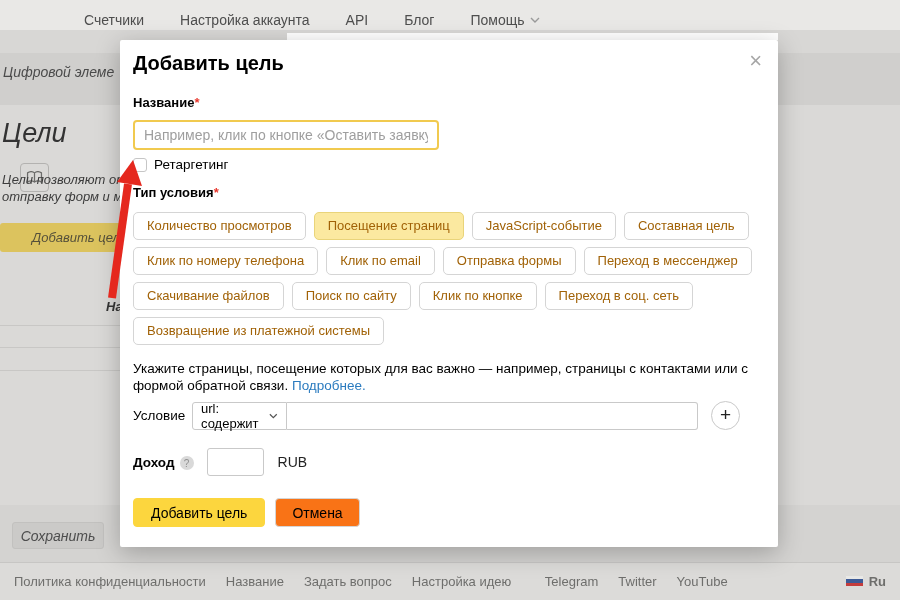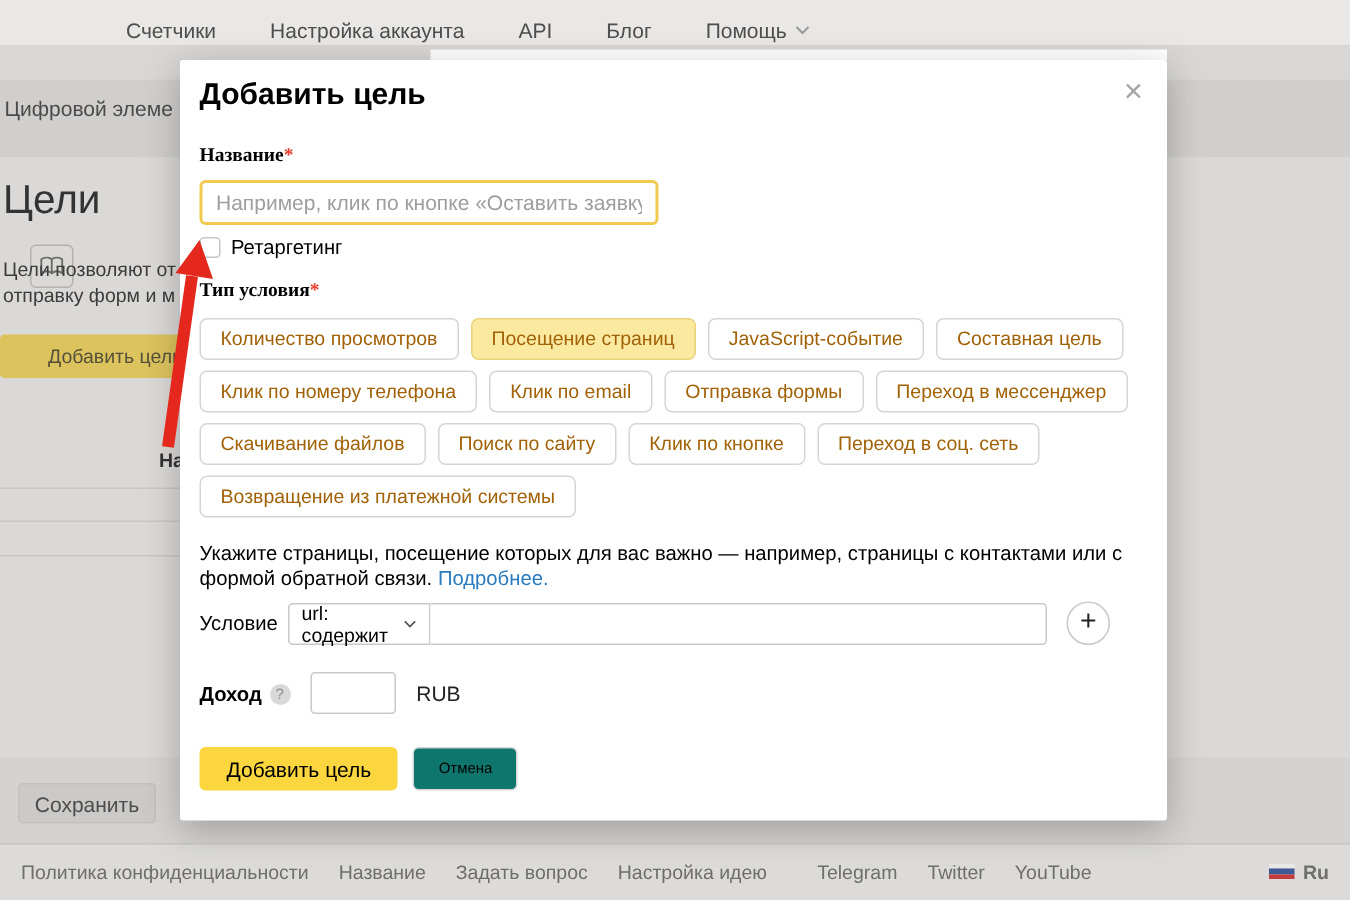--- a/index.html
+++ b/index.html
@@ -15,21 +15,21 @@
   .band-foot   { top:505px; height:57px; background:#d4d3d1; }
   .band-bottom { top:562px; height:38px; background:#dcdbd9; border-top:1px solid #c7c6c4; }
   .white-notch { position:absolute; left:287px; top:33px; width:491px; height:7px; background:#ffffff; z-index:1; }
 
   
   .topnav { position:absolute; left:0; top:0; width:900px; height:40px; display:flex; align-items:center;
             padding-left:84px; gap:36px; z-index:2; font-size:14px; color:#4e4e4e; }
   .topnav .nav-item { cursor:pointer; white-space:nowrap; display:flex; align-items:center; gap:5px; }
 
   
-  .bgel { position:absolute; z-index:1; white-space:nowrap; }
+  .bgel { position:absolute; z-index:1; white-space:nowrap;font-style:italic; }
   .counter-name { left:3px; top:64px; font-size:14px; color:#4b4b4b; }
   .page-title-row { left:2px; top:118px; display:flex; align-items:center; gap:14px;flex-direction:column; }
   .page-title { font-size:27px; color:#333; }
   .book-box { width:29px; height:29px; border:1px solid #b3b2b0; border-radius:4px; background:#dad9d7;
               display:flex; align-items:center; justify-content:center; }
   .intro { left:2px; top:171px; font-size:13px; color:#3c3c3c; line-height:17px; }
   .dim-add-btn { left:0; top:223px; width:125px; height:29px; background:#dcc35e; border-radius:3px;
                  font-size:13px; color:#55503a; display:flex; align-items:center; padding-left:32px; }
   .tbl-header { left:106px; top:299px; font-size:13px; font-weight:bold; color:#333; }
   .hline { position:absolute; left:0; width:120px; height:1px; background:#c8c7c5; z-index:1; }
@@ -43,21 +43,21 @@
   .footer .social { display:flex; gap:20px; margin-left:auto; }
   .footer .lang { display:flex; align-items:center; gap:6px; margin-left:118px;font-weight:bold; }
   .flag { width:17px; height:11px; display:inline-block; border:0; }
   .flag .s { height:3.66px; width:17px; }
 
   
   .modal { position:absolute; left:120px; top:40px; width:658px; height:507px; background:#fff;
            border-radius:2px; box-shadow:0 6px 24px rgba(0,0,0,0.25); z-index:20; }
   .m-title { position:absolute; left:13px; top:12px; font-size:20px; font-weight:bold; color:#000; }
   .m-close { position:absolute; right:16px; top:10px; font-size:22px; color:#a6a6a6; cursor:pointer; line-height:22px; }
-  .m-label { font-size:13px; font-weight:bold; color:#000;font-family:Liberation Serif, serif; }
+  .m-label { font-size:13px; font-weight:bold; color:#000; }
   .req { color:#e8372c; font-weight:bold; }
   .name-label { position:absolute; left:13px; top:55px; }
   .name-input { position:absolute; left:13px; top:80px; width:306px; height:30px; border:2px solid #f1ca4f;
                 border-radius:4px; font-size:14px; color:#333; padding:0 9px; outline:none;
                 font-family:"Liberation Sans", sans-serif; }
   .name-input::placeholder { color:#9e9e9e; }
   .retarget-row { position:absolute; left:13px; top:117px; display:flex; align-items:center; gap:7px;
                   font-size:13.5px; color:#000; cursor:pointer; }
   .cb { width:14px; height:14px; border:1px solid #c6c6c6; border-radius:3px; background:#fff; }
   .type-label { position:absolute; left:13px; top:145px; }
@@ -81,22 +81,22 @@
   .rev-row { position:absolute; left:13px; top:408px; display:flex; align-items:center; }
   .rev-label { font-size:13.5px; font-weight:bold; color:#000; }
   .help-q { width:14px; height:14px; border-radius:50%; background:#d9d9d9; color:#8f8f8f; font-size:10px;
             display:flex; align-items:center; justify-content:center; margin:2px 0 0 5px; cursor:pointer; }
   .rev-input { width:57px; height:28px; border:1px solid #c9c9c9; border-radius:3px; margin-left:13px;
                font-size:13px; padding:0 7px; outline:none; font-family:"Liberation Sans", sans-serif; }
   .rev-cur { font-size:14px; color:#222; margin-left:14px; }
   .act-row { position:absolute; left:13px; top:458px; display:flex; gap:10px; }
   .btn-submit { height:29px; padding:0 17px; background:#fcd63e; border:1px solid #fcd63e; border-radius:4px;
                 font-size:14px; color:#000; cursor:pointer; font-family:"Liberation Sans", sans-serif; }
-  .btn-cancel { height:29px; padding:0 16px; background:#0f766e; border:1px solid #d5d5d5; border-radius:4px;
-                font-size:10px; color:#000; cursor:pointer; font-family:"Liberation Sans", sans-serif; }
+  .btn-cancel { height:29px; padding:0 16px; background:#f97316; border:1px solid #d5d5d5; border-radius:4px;
+                font-size:14px; color:#000; cursor:pointer; font-family:"Liberation Sans", sans-serif; }
 
   .arrow-svg { position:absolute; left:0; top:0; width:900px; height:600px; z-index:40; pointer-events:none; }
 </style>
 </head>
 <body>
 
 <div class="band band-nav"></div>
 <div class="band band-b1"></div>
 <div class="band band-b2"></div>
 <div class="band band-main"></div>

